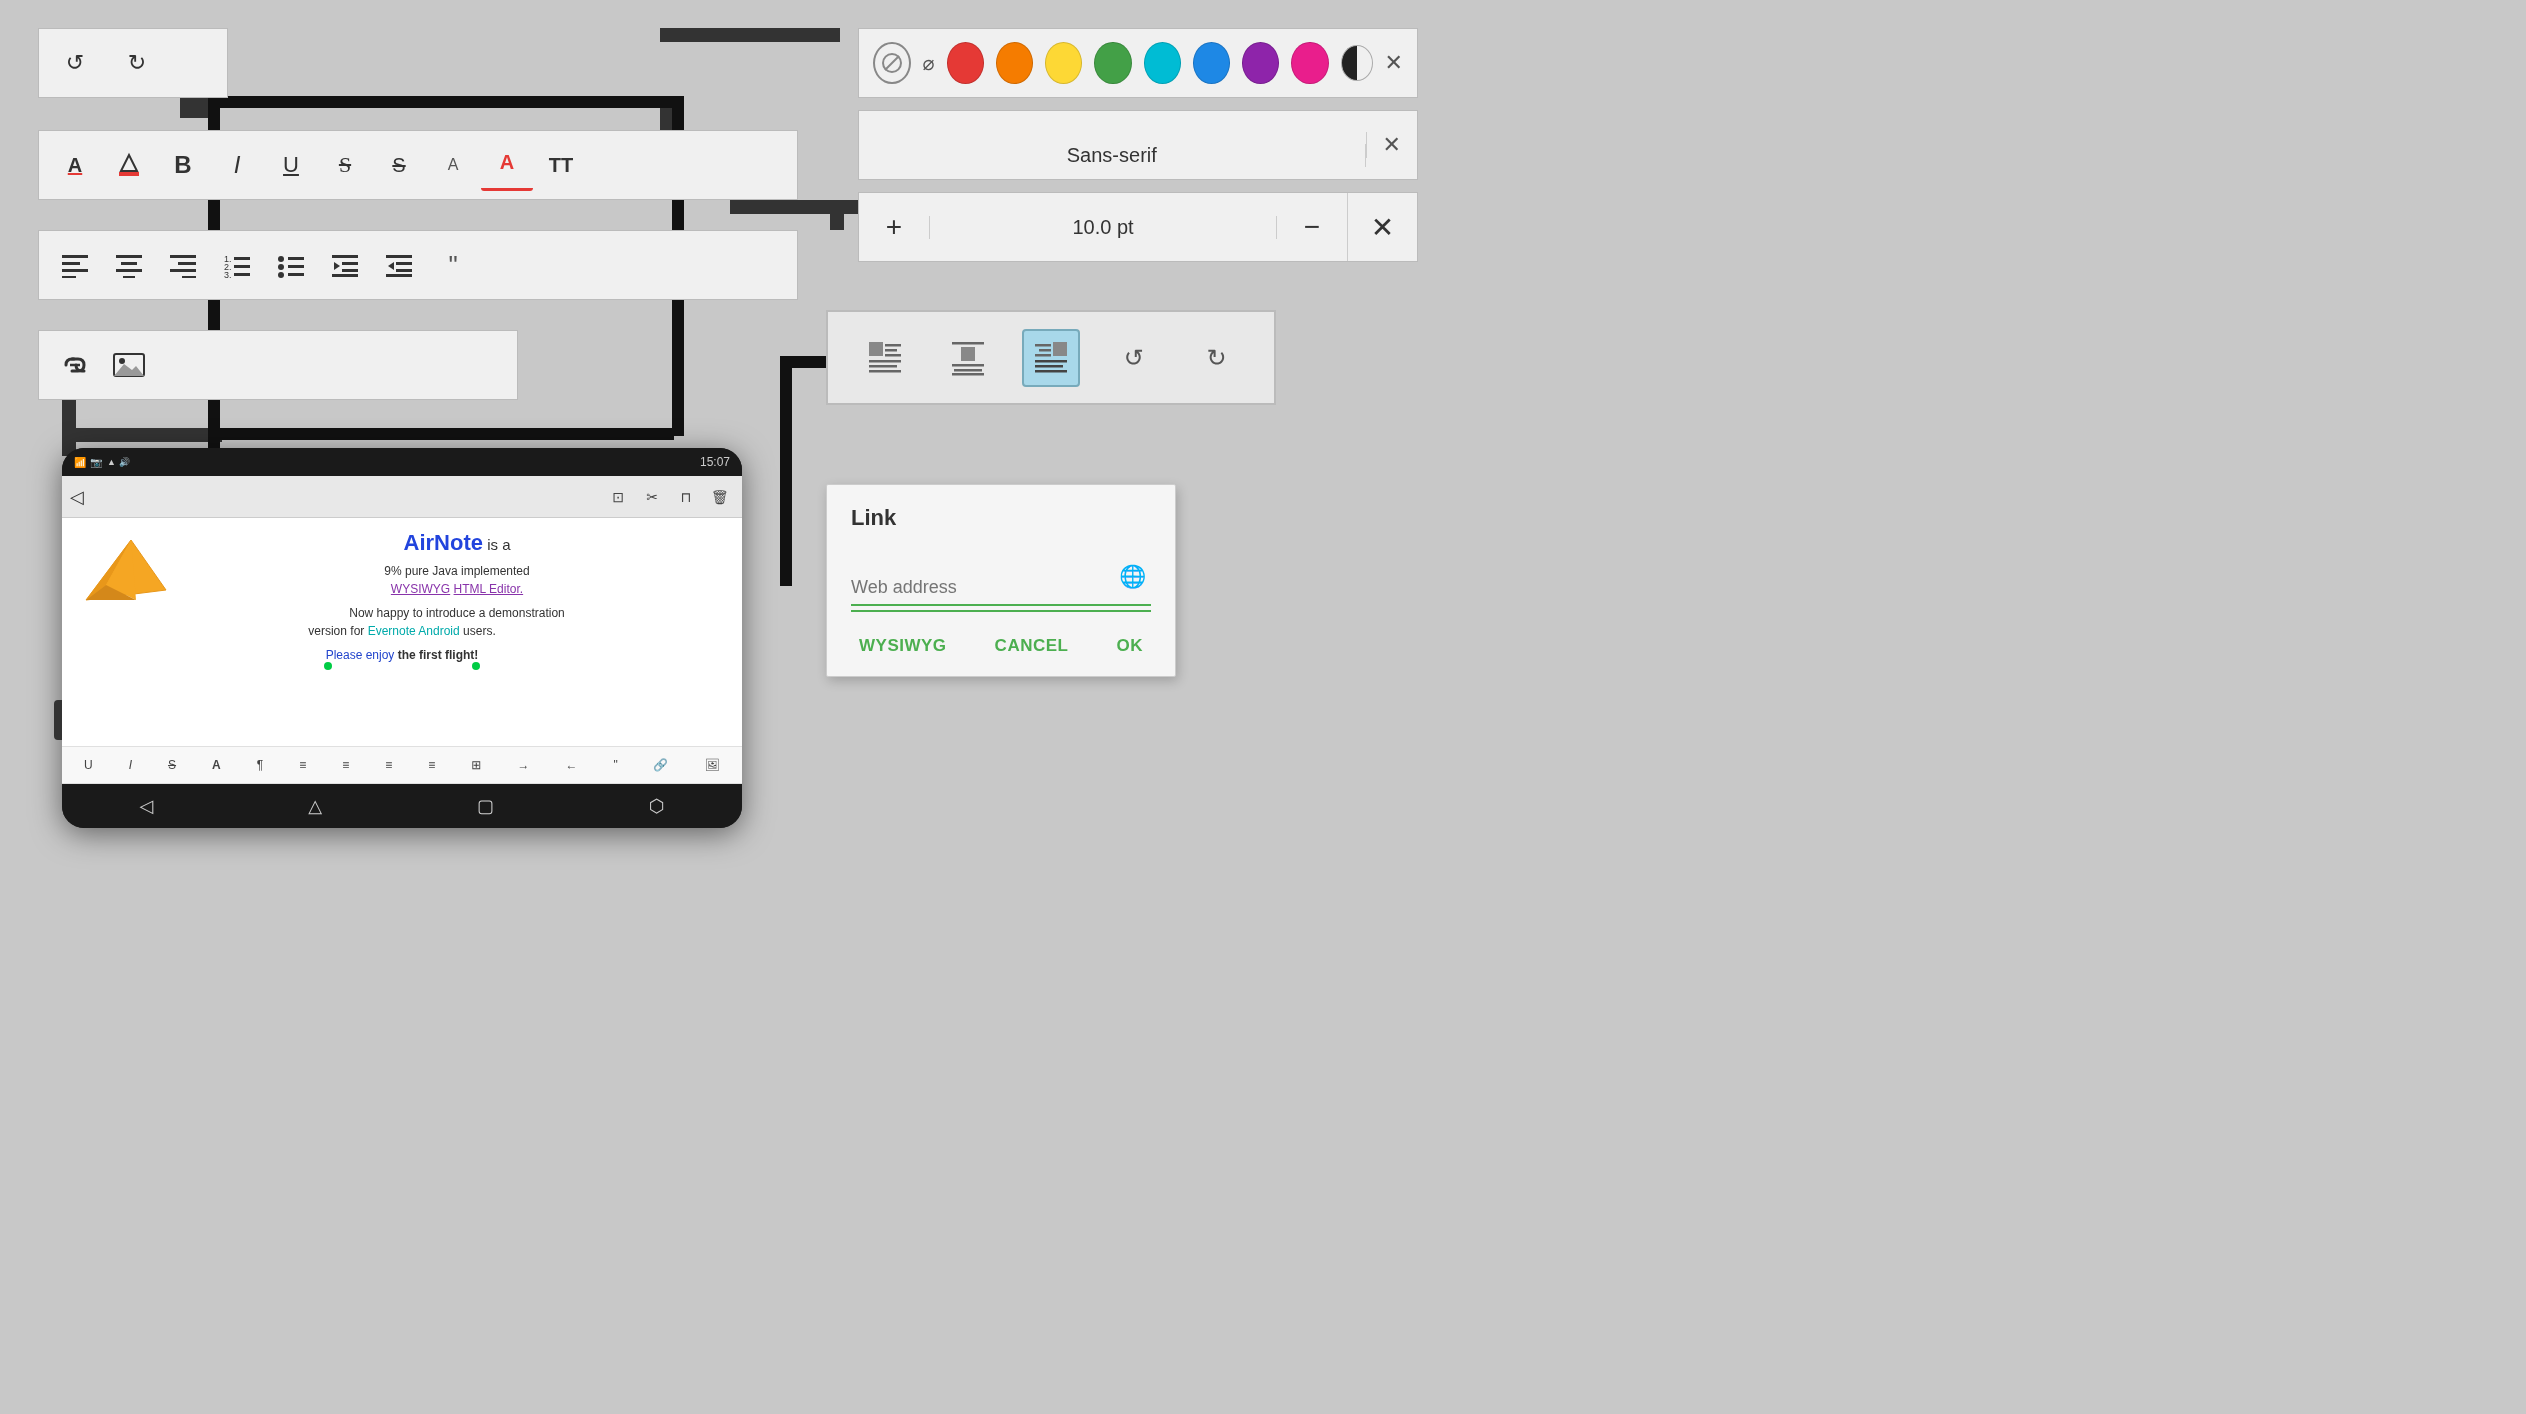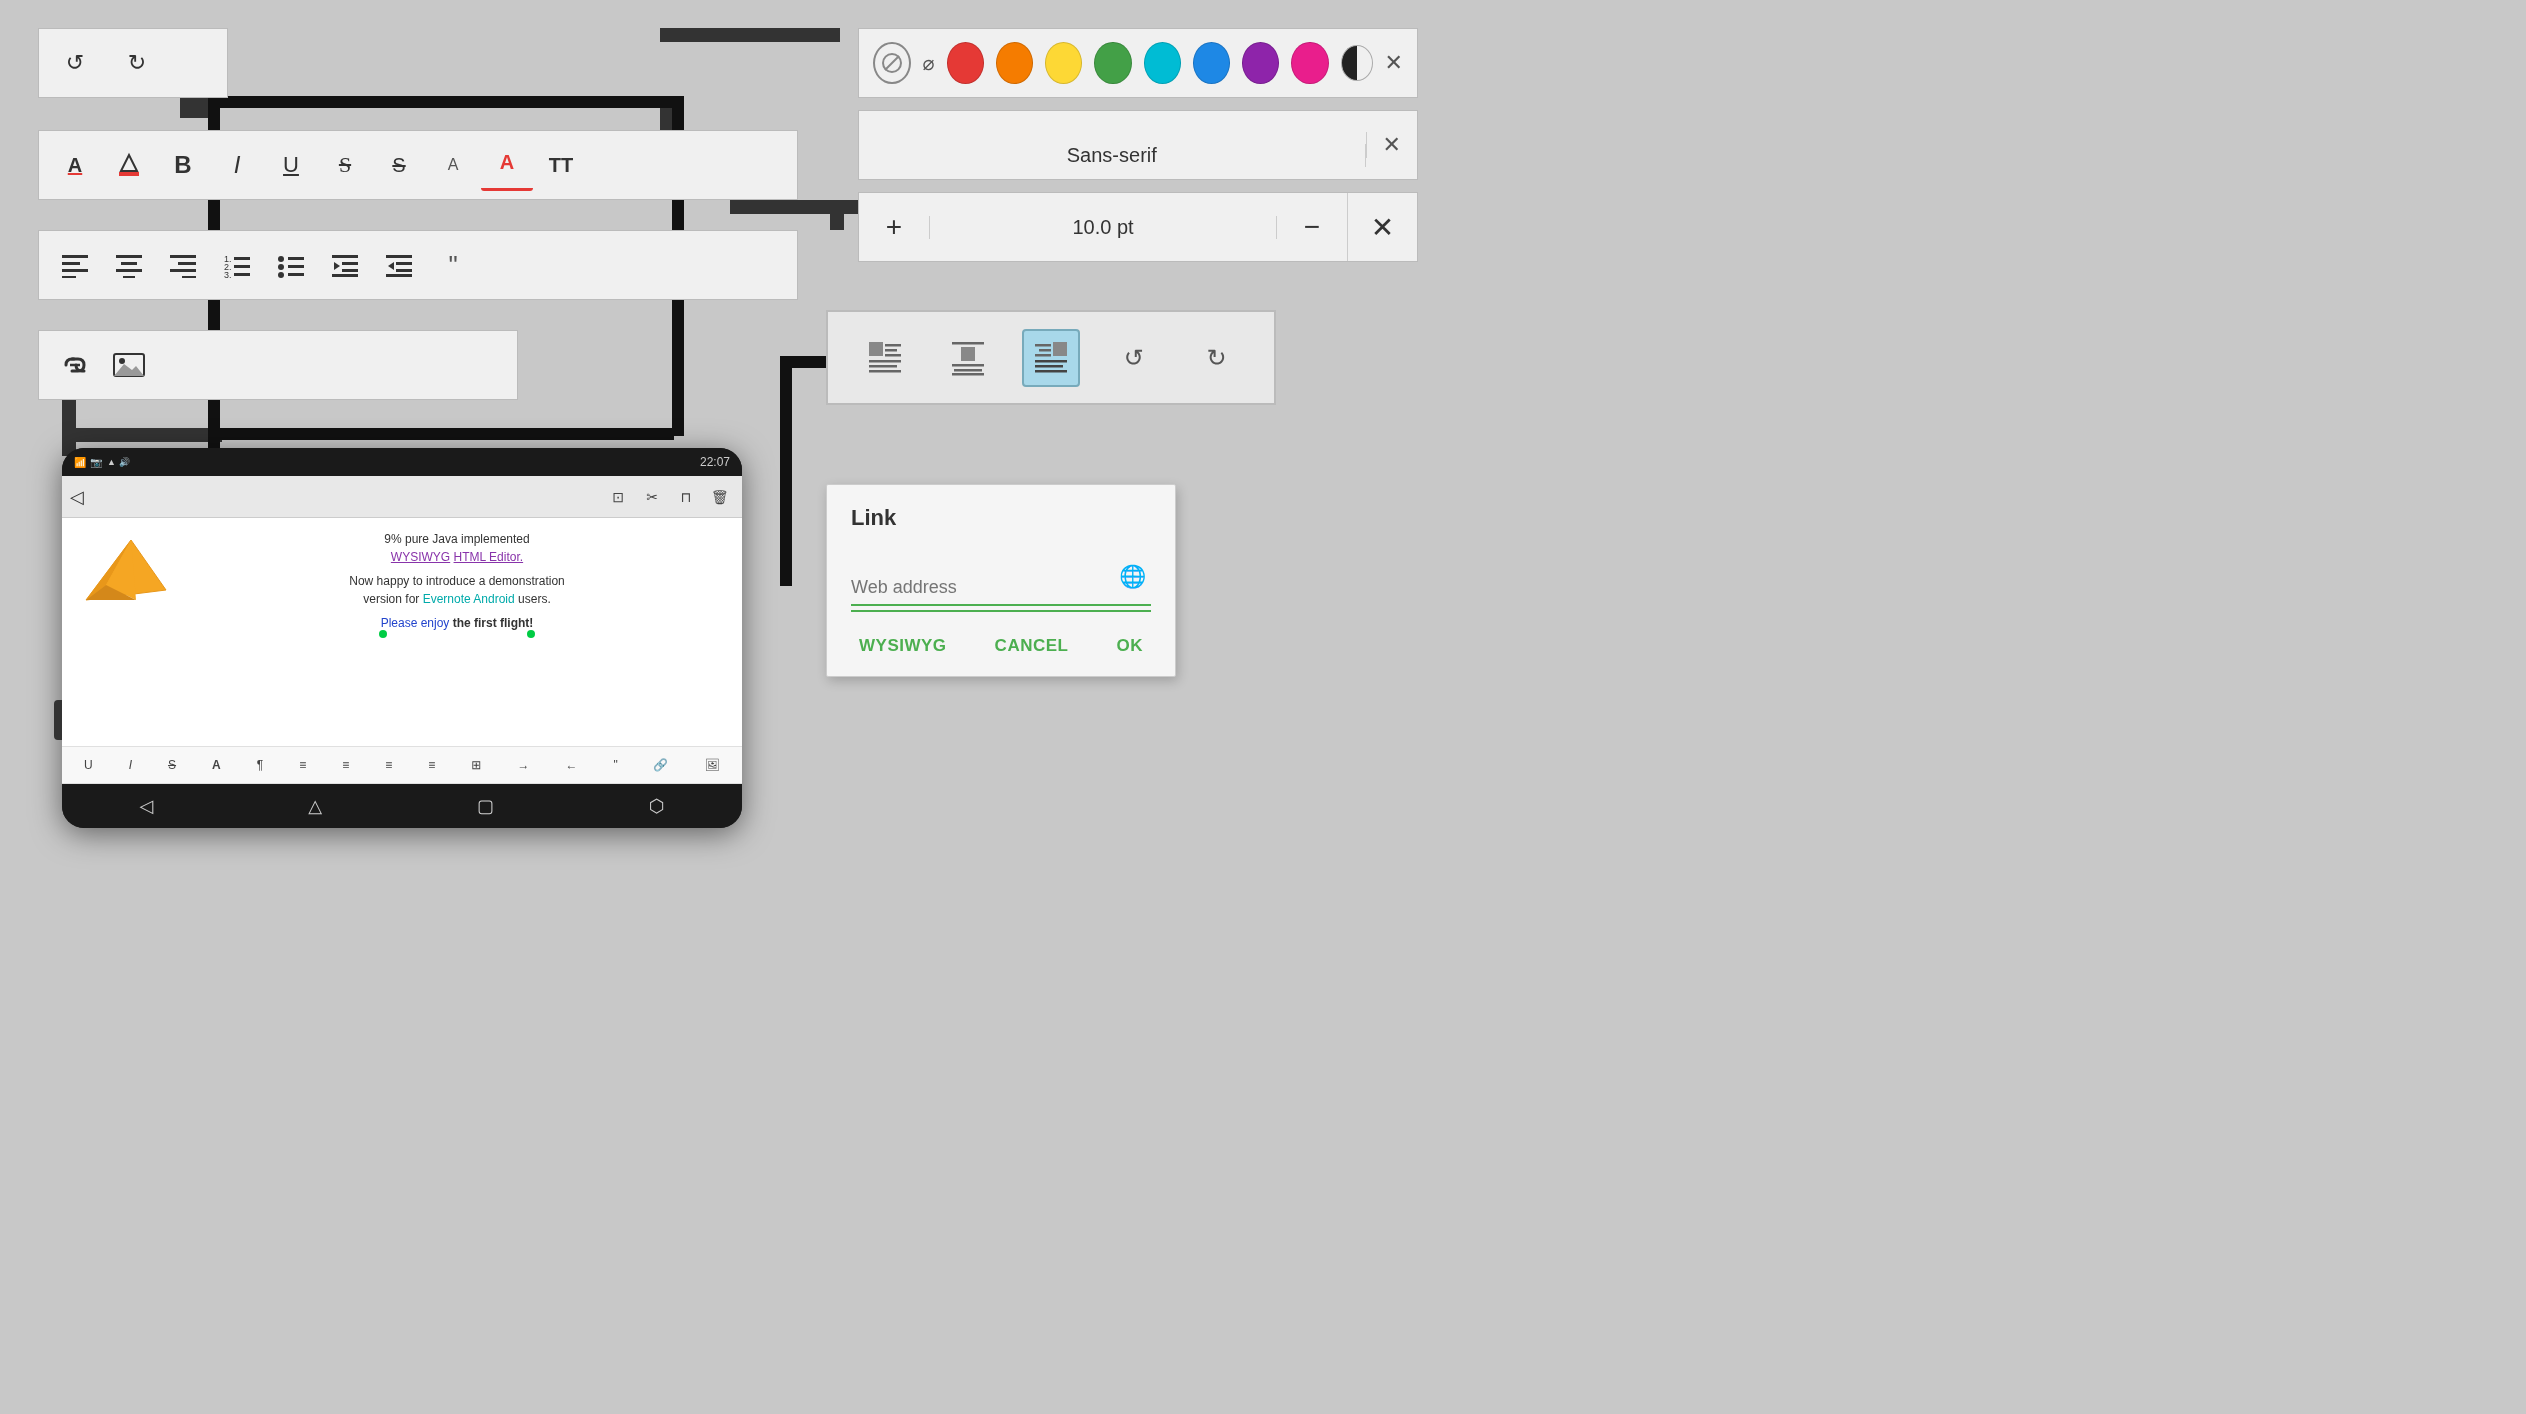--- a/index.html
+++ b/index.html
@@ -585,21 +585,21 @@
 
 <div class="tablet-frame">
 
   <div class="tablet-status-bar">
     <div class="tablet-status-icons">
       <span style="font-size:10px;">📶</span>
       <span style="font-size:10px;">📷</span>
       <span style="font-size:9px;">▲</span>
       <span style="font-size:9px;">🔊</span>
     </div>
-    <span class="tablet-time">22:07</span>
+    <span class="tablet-time">15:07</span>
   </div>
 
   <div class="tablet-chrome-bar">
     <button class="tablet-back-btn">◁</button>
     <div class="tablet-chrome-icons">
       <button class="tablet-chrome-icon-btn">⊡</button>
       <button class="tablet-chrome-icon-btn">✂</button>
       <button class="tablet-chrome-icon-btn">⊓</button>
       <button class="tablet-chrome-icon-btn">🗑</button>
     </div>
@@ -607,20 +607,23 @@
 
   <div class="tablet-content">
 
     <div style="float:left; width:100px; height:80px; margin-right:10px;">
       <svg width="100" height="80" viewBox="0 0 100 80">
         <polygon points="10,70 55,10 90,60" fill="#f5a623" stroke="#e8971a" stroke-width="1"></polygon>
         <polygon points="10,70 55,10 30,55" fill="#e8971a"></polygon>
         <polygon points="30,55 55,10 60,70" fill="#f5a623"></polygon>
         <polygon points="30,55 60,70 10,70" fill="#d4881a"></polygon>
       </svg>
+    </div>
+    <div class="tablet-content-title">
+      <span class="airnote">AirNote</span><span class="isa"> is a</span>
     </div>
     <div class="tablet-content-body">
       <div>
         <span>9% pure Java implemented</span>
       </div>
       <div>
         <a class="wysiwyg-link" href="#">WYSIWYG</a>
         <a class="wysiwyg-link" href="#"> HTML Editor.</a>
       </div>
       <div style="margin-top:6px;">

